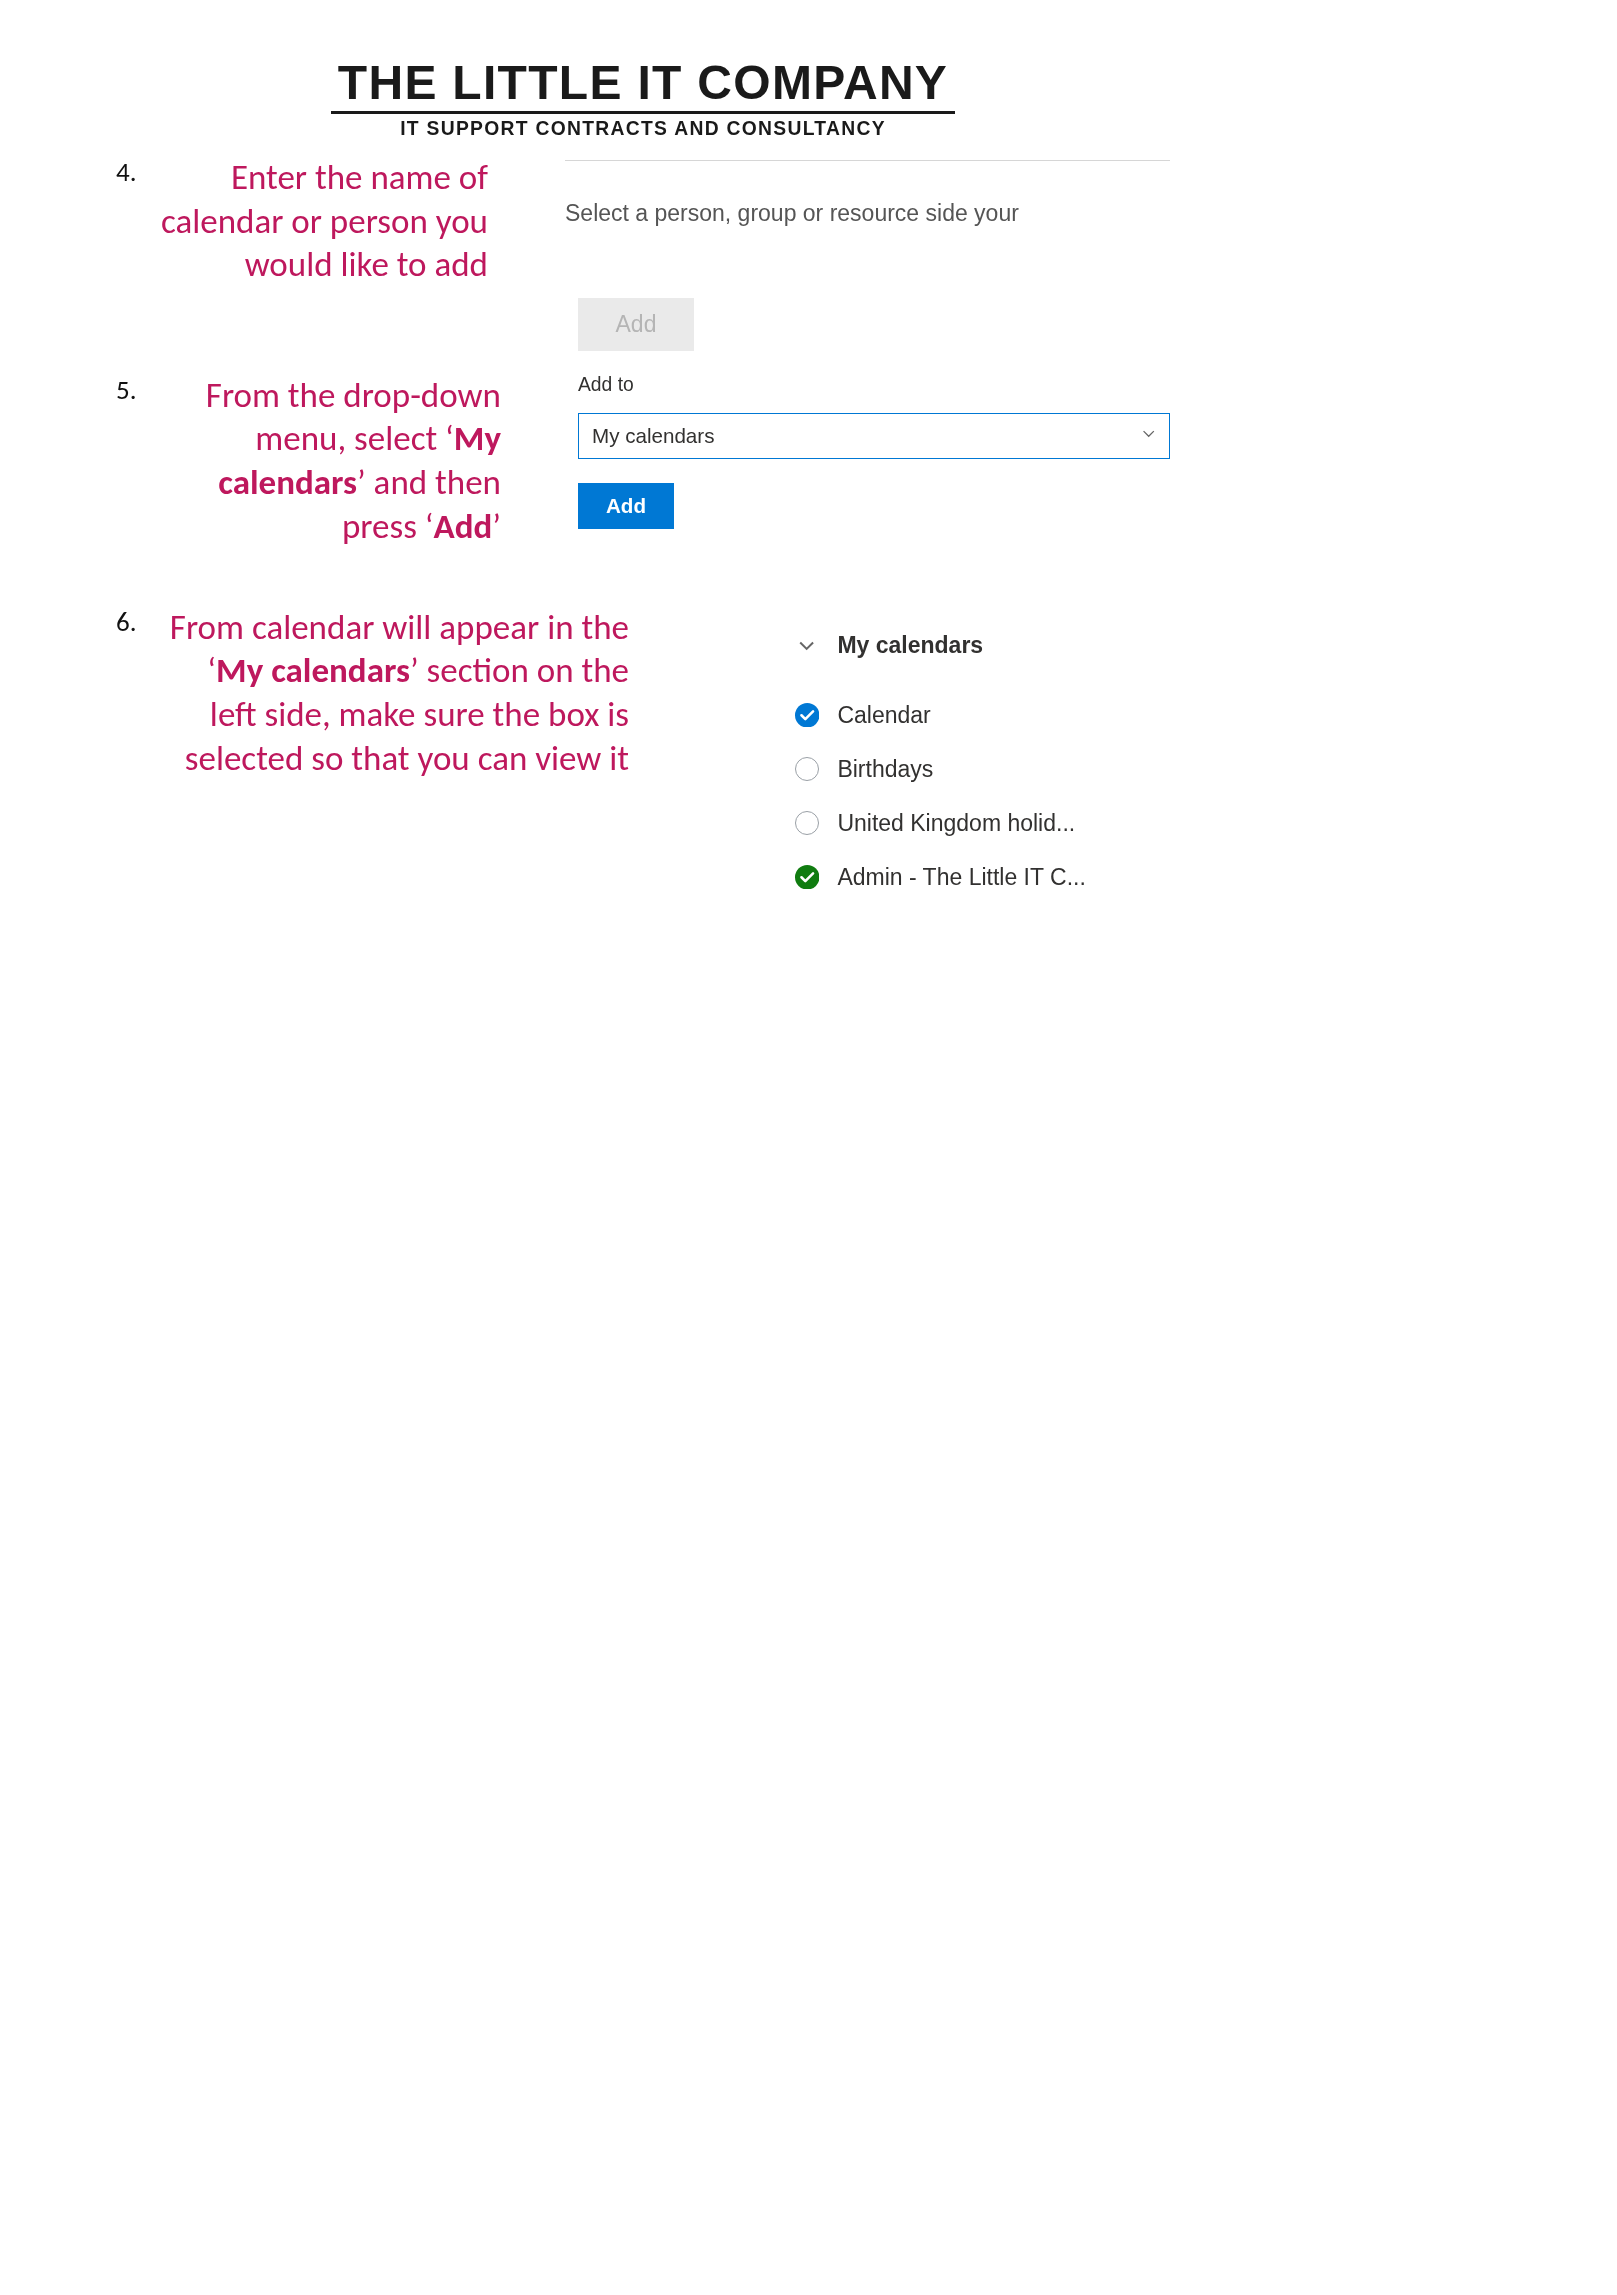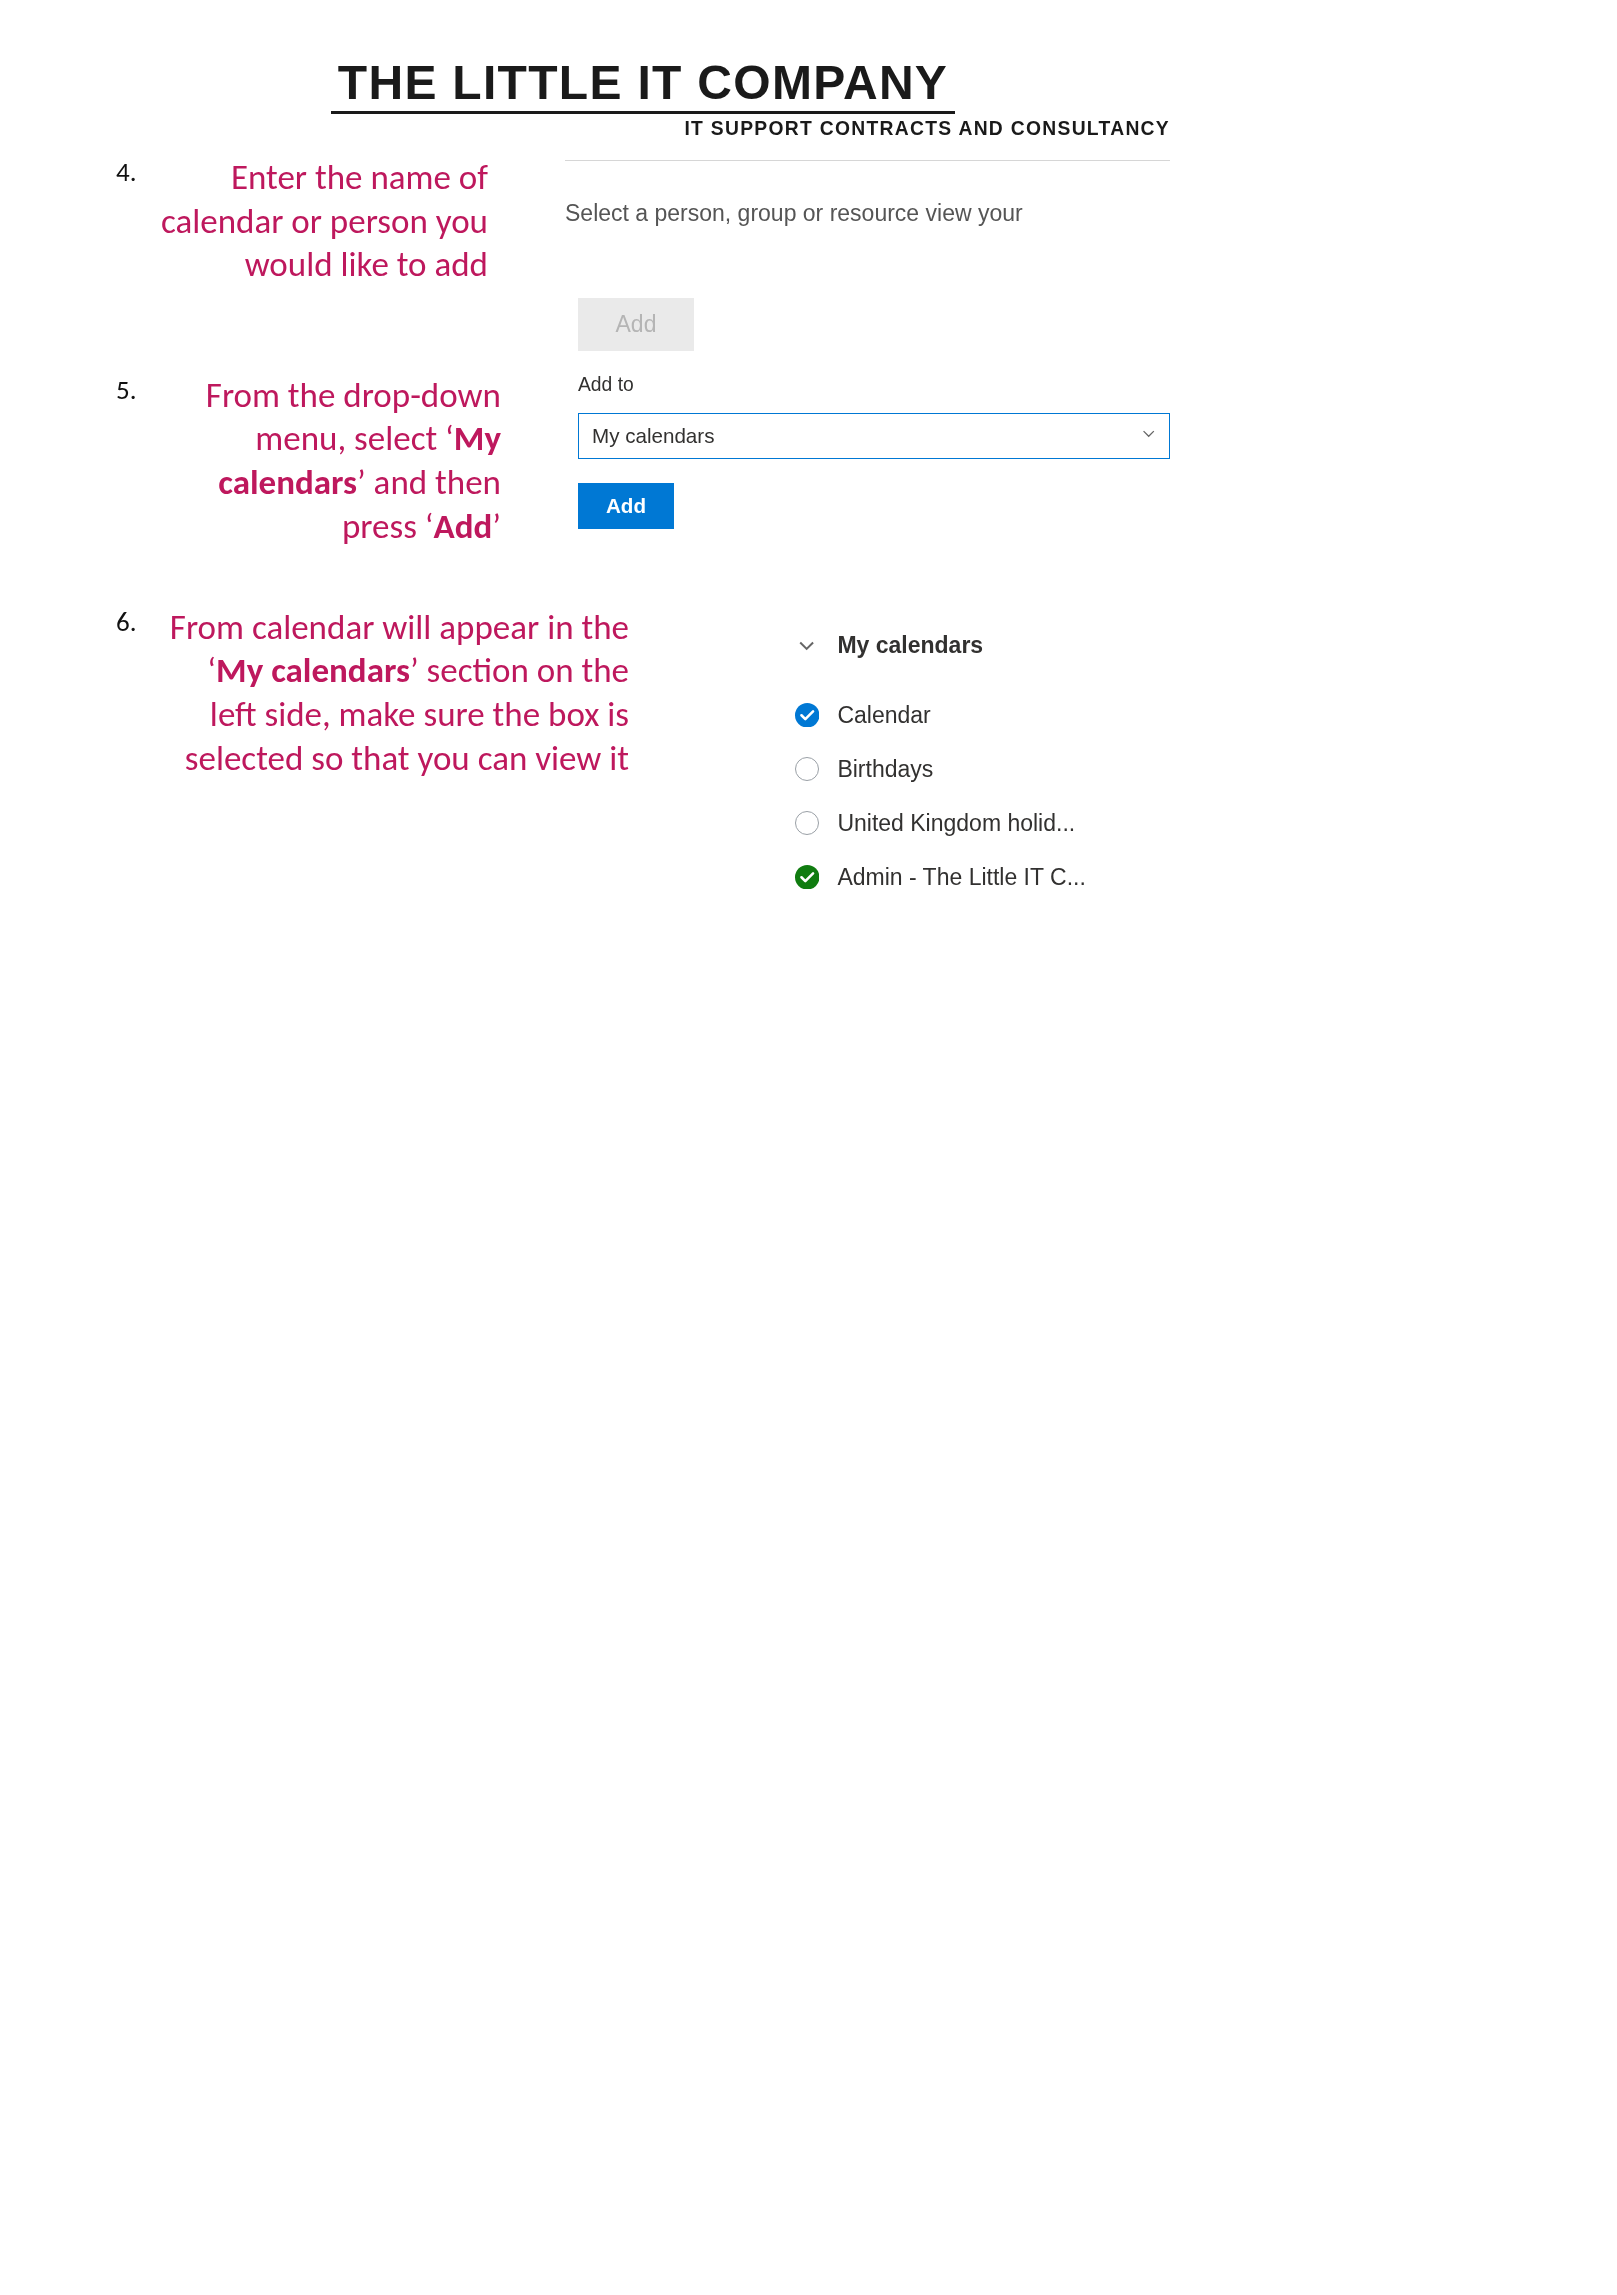--- a/index.html
+++ b/index.html
@@ -32,21 +32,20 @@
     display: inline-block;
     padding: 0 6.4px 2.6px 6.4px;
   }
   .header-sub {
     font-family: "Arial Black", Arial, sans-serif;
     font-size: 19.3px;
     letter-spacing: 1.3px;
     color: #1a1a1a;
     margin-top: 3.9px;
     font-weight: 600;
-    text-align: right;
   }
   .step {
     display: flex;
     align-items: flex-start;
     margin-bottom: 18px;
   }
   .step-num {
     width: 39px;
     font-size: 27px;
     color: #111;
@@ -221,21 +220,21 @@
   <div class="row">
     <div class="left">
       <div class="step">
         <div class="step-num">4.</div>
         <div class="step-text">Enter the name of calendar or person you would like to add</div>
       </div>
     </div>
     <div class="right">
       <div class="shot afd-wrap">
         <hr class="afd-hr">
-        <div class="afd-line">Select a person, group or resource view your</div>
+        <div class="afd-line">Select a person, group or resource side your</div>
         <div class="afd-add-disabled">Add</div>
       </div>
     </div>
   </div>
 
   <div class="row" style="margin-top:6.4px;">
     <div class="left">
       <div class="step">
         <div class="step-num">5.</div>
         <div class="step-text">

